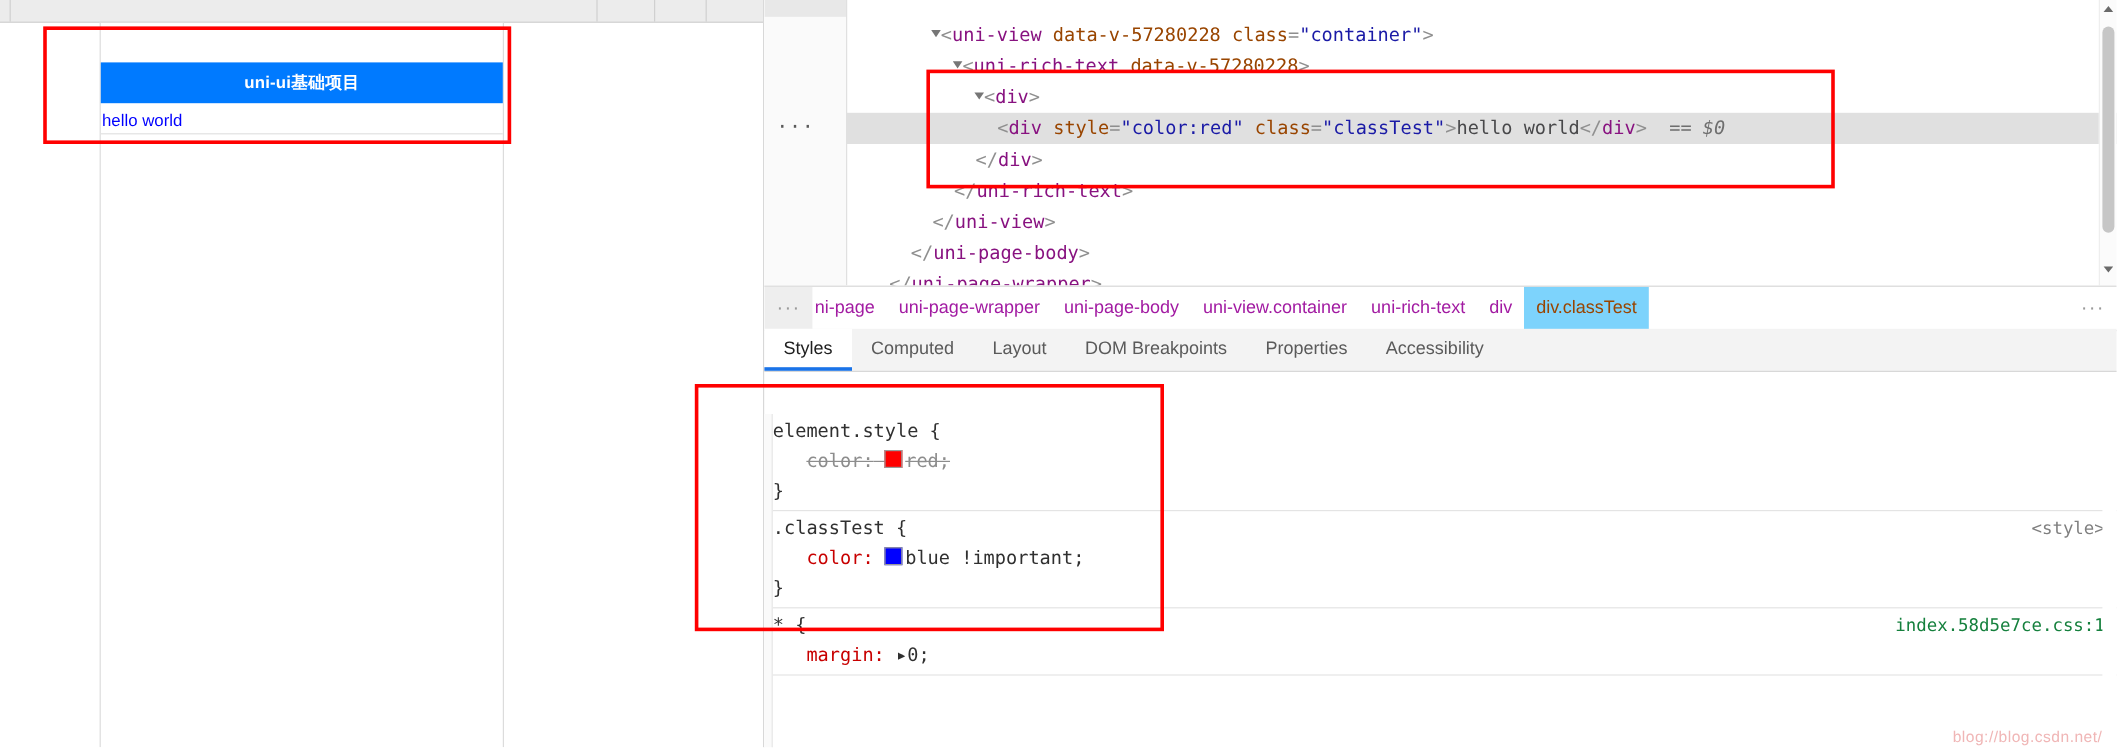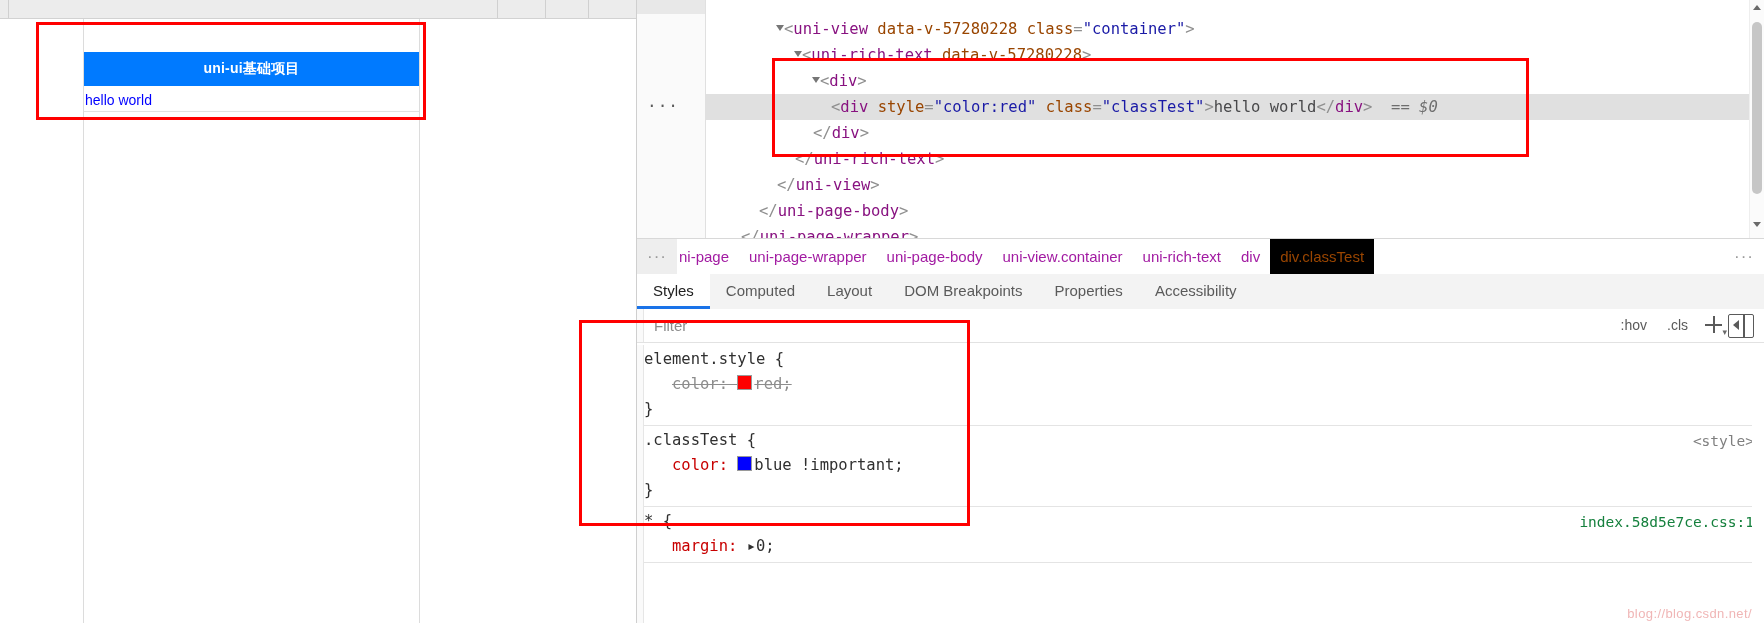--- a/index.html
+++ b/index.html
@@ -208,21 +208,21 @@
     white-space: nowrap;
   }
   .crumb.more {
     color: #9a9a9a;
     background: #eeeeee;
     letter-spacing: 1px;
     font-size: 17px;
   }
   .crumb.clipped { padding-left: 2px; }
   .crumb.active {
-    background: #000000;
+    background: #7dd3fc;
     color: #994500;
   }
   .crumb.tail {
     color: #9a9a9a;
     letter-spacing: 1px;
     font-size: 17px;
     margin-left: auto;
   }
 
   
@@ -453,35 +453,20 @@
 
     <div class="sidebar-tabs" id="sidebar-tabs">
         <div class="stab active">Styles</div>
         <div class="stab">Computed</div>
         <div class="stab">Layout</div>
         <div class="stab">DOM Breakpoints</div>
         <div class="stab">Properties</div>
         <div class="stab">Accessibility</div>
       </div>
 
-    <div class="filter-bar">
-      <div class="filter-gutter"></div>
-      <div class="filter-input">Filter</div>
-      <div class="fb-btn">:hov</div>
-      <div class="fb-btn">.cls</div>
-      <div class="fb-plus">
-        <div class="bar-h"></div>
-        <div class="bar-v"></div>
-        <div class="sub">▾</div>
-      </div>
-      <div class="fb-panelbtn">
-        <div class="caret"></div>
-        <div class="divider"></div>
-      </div>
-    </div>
 
     <div class="styles-pane">
       <div class="styles-gutter"></div>
       <div id="style-rules">
           <div class="rule"><div class="sel-name">element.style {</div><div><span class="indent1"></span><span class="prop-name inactive">color:</span><span class="prop-val inactive"> </span><span class="swatch" style="background: rgb(255, 0, 0);"></span><span class="prop-val inactive">red;</span></div><div class="sel-name">}</div></div>
           <div class="rule"><span class="origin">&lt;style&gt;</span><div class="sel-name">.classTest {</div><div><span class="indent1"></span><span class="prop-name">color:</span><span class="prop-val"> </span><span class="swatch" style="background: rgb(0, 0, 255);"></span><span class="prop-val">blue !important;</span></div><div class="sel-name">}</div></div>
           <div class="rule"><span class="origin link">index.58d5e7ce.css:1</span><div class="sel-name">* {</div><div><span class="indent1"></span><span class="prop-name">margin:</span><span class="prop-val"> </span><span class="prop-val">▸</span><span class="prop-val">0;</span></div></div>
         </div>
       <div class="styles-scroll"></div>
     </div>

